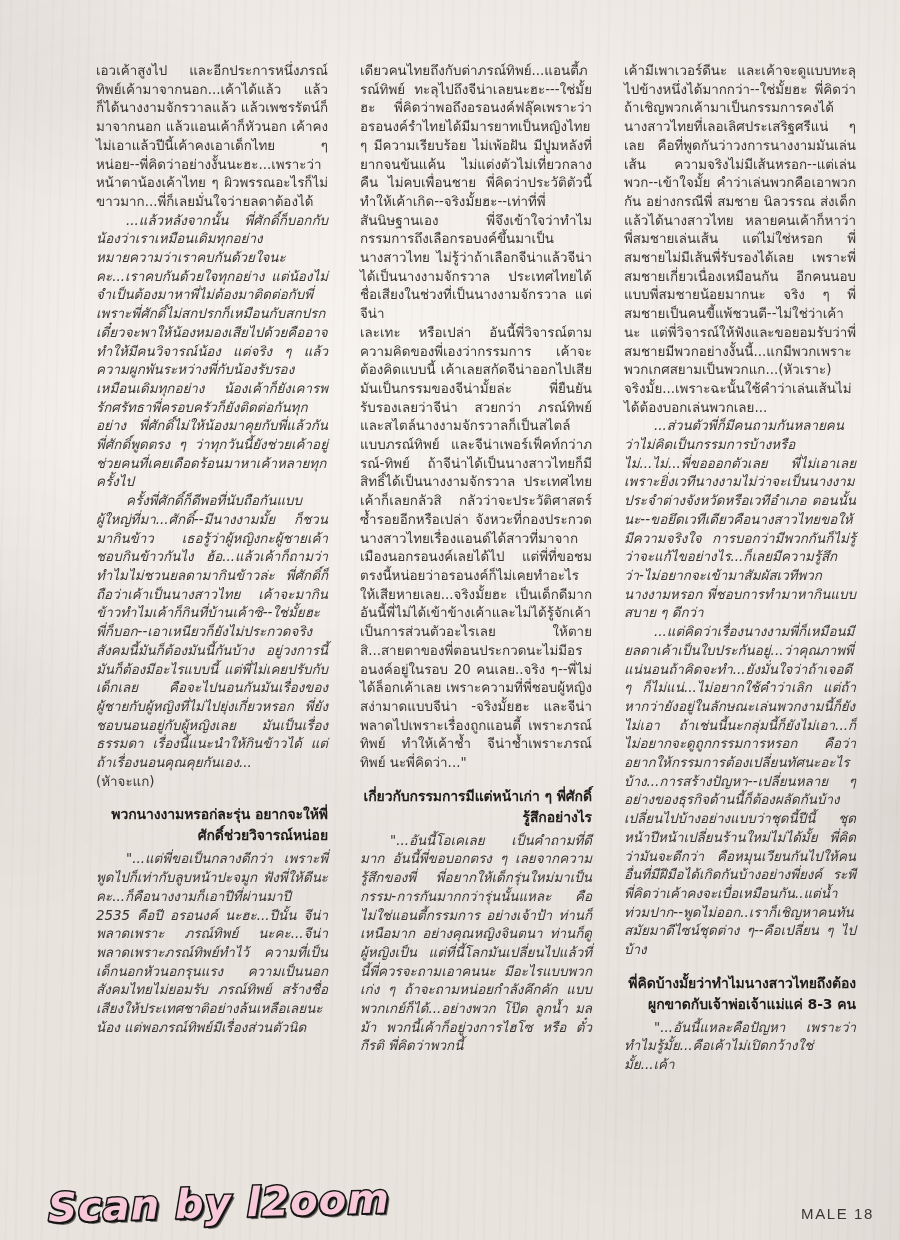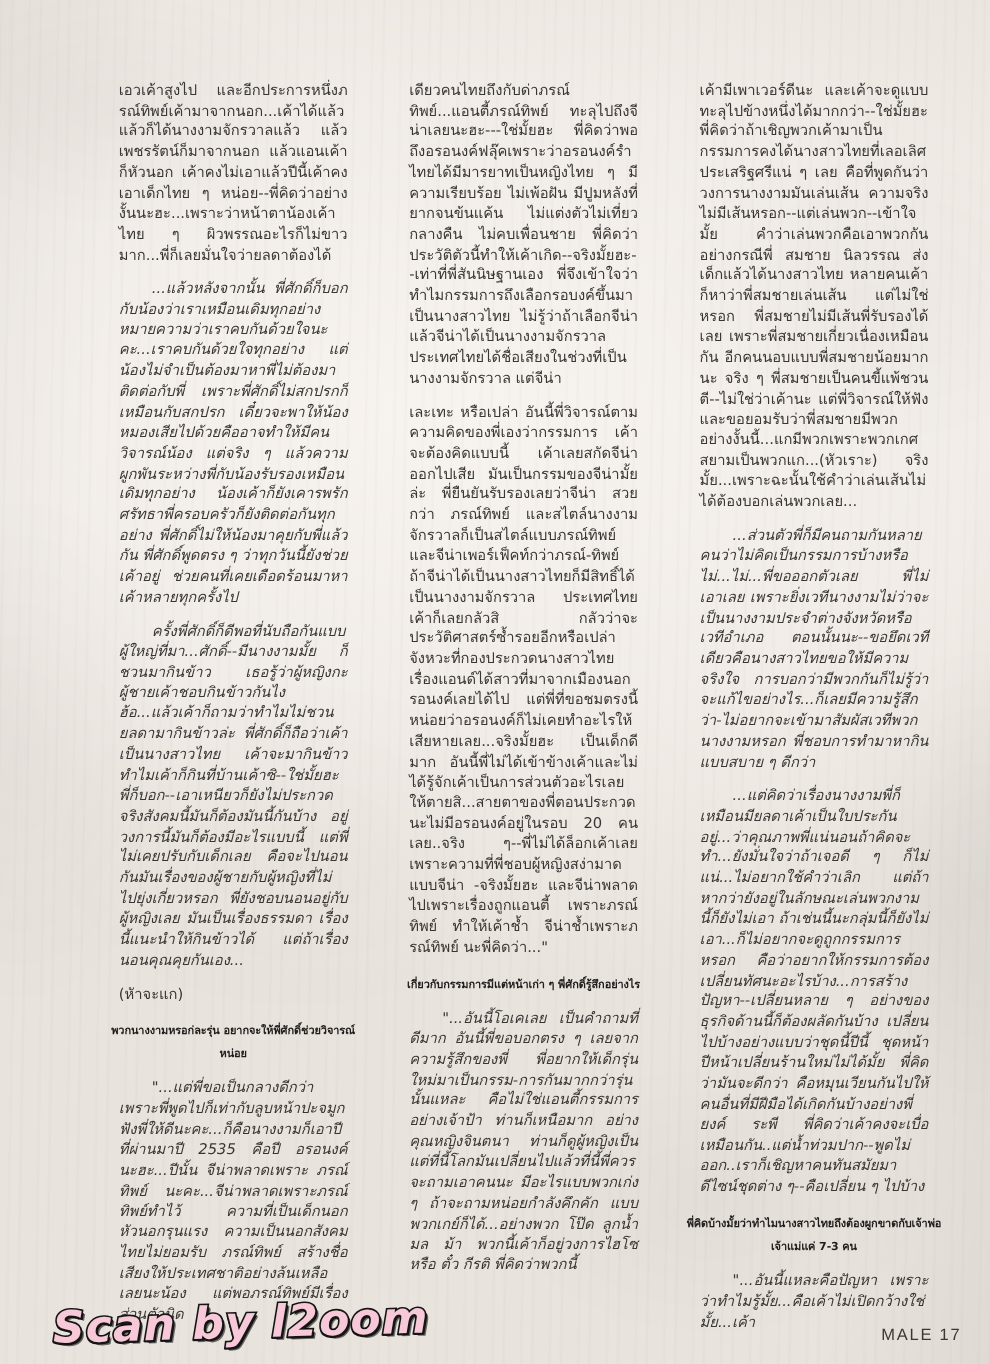--- a/index.html
+++ b/index.html
@@ -47,37 +47,37 @@
     width: 762px;
     height: 1100px;
     display: flex;
     gap: 32px;
   }
   .col {
     width: 232px;
     flex: 0 0 232px;
   }
   p.para {
-    margin: 12px;
+    margin: 0;
     font-size: 13.4px;
     line-height: 18.7px;
     text-align: justify;
     text-justify: inter-word;
     color: #2b2927;
     word-break: break-word;
     opacity: 0.93;
   }
   p.indent { text-indent: 30px; font-style: italic; }
   h2.subhead {
     margin: 13px 0 4px 0;
-    font-size: 10px;
+    font-size: 14px;
     line-height: 21px;
     font-weight: bold;
     color: #1f1d1c;
-    text-align: center;
+    text-align: right;
     letter-spacing: -0.1px;
   }
 
   
   .watermark {
     position: absolute;
     left: 48px;
     bottom: 14px;
     font-family: "DejaVu Sans", "Liberation Sans", sans-serif;
     font-size: 40px;
@@ -126,22 +126,22 @@
       <p class="para">เดียวคนไทยถึงกับด่าภรณ์ทิพย์...แอนตี้ภรณ์ทิพย์ ทะลุไปถึงจีน่าเลยนะฮะ---ใช่มั้ยฮะ พี่คิดว่าพอถึงอรอนงค์ฟลุ๊คเพราะว่าอรอนงค์รำไทยได้มีมารยาทเป็นหญิงไทย ๆ มีความเรียบร้อย ไม่เพ้อฝัน มีปูมหลังที่ยากจนข้นแค้น ไม่แต่งตัวไม่เที่ยวกลางคืน ไม่คบเพื่อนชาย พี่คิดว่าประวัติตัวนี้ทำให้เค้าเกิด--จริงมั้ยฮะ--เท่าที่พี่สันนิษฐานเอง พี่จึงเข้าใจว่าทำไมกรรมการถึงเลือกรอบงค์ขึ้นมาเป็นนางสาวไทย ไม่รู้ว่าถ้าเลือกจีน่าแล้วจีน่าได้เป็นนางงามจักรวาล ประเทศไทยได้ชื่อเสียงในช่วงที่เป็นนางงามจักรวาล แต่จีน่า</p>
       <p class="para">เละเทะ หรือเปล่า อันนี้พี่วิจารณ์ตามความคิดของพี่เองว่ากรรมการ เค้าจะต้องคิดแบบนี้ เค้าเลยสกัดจีน่าออกไปเสีย มันเป็นกรรมของจีน่ามั้ยล่ะ พี่ยืนยันรับรองเลยว่าจีน่า สวยกว่า ภรณ์ทิพย์ และสไตล์นางงามจักรวาลก็เป็นสไตล์แบบภรณ์ทิพย์ และจีน่าเพอร์เฟ็คท์กว่าภรณ์-ทิพย์ ถ้าจีน่าได้เป็นนางสาวไทยก็มีสิทธิ์ได้เป็นนางงามจักรวาล ประเทศไทยเค้าก็เลยกลัวสิ กลัวว่าจะประวัติศาสตร์ซ้ำรอยอีกหรือเปล่า จังหวะที่กองประกวดนางสาวไทยเรื่องแอนด์ได้สาวที่มาจากเมืองนอกรอนงค์เลยได้ไป แต่พี่ที่ขอชมตรงนี้หน่อยว่าอรอนงค์ก็ไม่เคยทำอะไรให้เสียหายเลย...จริงมั้ยฮะ เป็นเด็กดีมาก อันนี้พี่ไม่ได้เข้าข้างเค้าและไม่ได้รู้จักเค้าเป็นการส่วนตัวอะไรเลย ให้ตายสิ...สายตาของพี่ตอนประกวดนะไม่มีอรอนงค์อยู่ในรอบ 20 คนเลย..จริง ๆ--พี่ไม่ได้ล็อกเค้าเลย เพราะความที่พี่ชอบผู้หญิงสง่ามาดแบบจีน่า -จริงมั้ยฮะ และจีน่าพลาดไปเพราะเรื่องถูกแอนตี้ เพราะภรณ์ทิพย์ ทำให้เค้าช้ำ จีน่าช้ำเพราะภรณ์ทิพย์ นะพี่คิดว่า..."</p>
       <h2 class="subhead">เกี่ยวกับกรรมการมีแต่หน้าเก่า ๆ พี่ศักดิ์รู้สึกอย่างไร</h2>
       <p class="para indent">"...อันนี้โอเคเลย เป็นคำถามที่ดีมาก อันนี้พี่ขอบอกตรง ๆ เลยจากความรู้สึกของพี่ พี่อยากให้เด็กรุ่นใหม่มาเป็นกรรม-การกันมากกว่ารุ่นนั้นแหละ คือไม่ใช่แอนตี้กรรมการ อย่างเจ้าป้า ท่านก็เหนือมาก อย่างคุณหญิงจินตนา ท่านก็ดูผู้หญิงเป็น แต่ที่นี้โลกมันเปลี่ยนไปแล้วที่นี้พี่ควรจะถามเอาคนนะ มีอะไรแบบพวกเก่ง ๆ ถ้าจะถามหน่อยกำลังคึกคัก แบบพวกเกย์ก็ได้...อย่างพวก โป๊ด ลูกน้ำ มล ม้า พวกนี้เค้าก็อยู่วงการไฮโซ หรือ ตั๋ว กีรติ พี่คิดว่าพวกนี้</p>
     </div>
 
     <div class="col">
       <p class="para">เค้ามีเพาเวอร์ดีนะ และเค้าจะดูแบบทะลุไปข้างหนึ่งได้มากกว่า--ใช่มั้ยฮะ พี่คิดว่าถ้าเชิญพวกเค้ามาเป็นกรรมการคงได้นางสาวไทยที่เลอเลิศประเสริฐศรีแน่ ๆ เลย คือที่พูดกันว่าวงการนางงามมันเล่นเส้น ความจริงไม่มีเส้นหรอก--แต่เล่นพวก--เข้าใจมั้ย คำว่าเล่นพวกคือเอาพวกกัน อย่างกรณีพี่ สมชาย นิลวรรณ ส่งเด็กแล้วได้นางสาวไทย หลายคนเค้าก็หาว่าพี่สมชายเล่นเส้น แต่ไม่ใช่หรอก พี่สมชายไม่มีเส้นพี่รับรองได้เลย เพราะพี่สมชายเกี่ยวเนื่องเหมือนกัน อีกคนนอบแบบพี่สมชายน้อยมากนะ จริง ๆ พี่สมชายเป็นคนขี้แพ้ชวนตี--ไม่ใช่ว่าเค้านะ แต่พี่วิจารณ์ให้ฟังและขอยอมรับว่าพี่สมชายมีพวกอย่างงั้นนี้...แกมีพวกเพราะพวกเกศสยามเป็นพวกแก...(หัวเราะ) จริงมั้ย...เพราะฉะนั้นใช้คำว่าเล่นเส้นไม่ได้ต้องบอกเล่นพวกเลย...</p>
       <p class="para indent">...ส่วนตัวพี่ก็มีคนถามกันหลายคนว่าไม่คิดเป็นกรรมการบ้างหรือ ไม่...ไม่...พี่ขอออกตัวเลย พี่ไม่เอาเลย เพราะยิ่งเวทีนางงามไม่ว่าจะเป็นนางงามประจำต่างจังหวัดหรือเวทีอำเภอ ตอนนั้นนะ--ขอยึดเวทีเดียวคือนางสาวไทยขอให้มีความจริงใจ การบอกว่ามีพวกกันก็ไม่รู้ว่าจะแก้ไขอย่างไร...ก็เลยมีความรู้สึกว่า-ไม่อยากจะเข้ามาสัมผัสเวทีพวกนางงามหรอก พี่ชอบการทำมาหากินแบบสบาย ๆ ดีกว่า</p>
       <p class="para indent">...แต่คิดว่าเรื่องนางงามพี่ก็เหมือนมียลดาเค้าเป็นใบประกันอยู่...ว่าคุณภาพพี่แน่นอนถ้าคิดจะทำ...ยังมั่นใจว่าถ้าเจอดี ๆ ก็ไม่แน่...ไม่อยากใช้คำว่าเลิก แต่ถ้าหากว่ายังอยู่ในลักษณะเล่นพวกงามนี้ก็ยังไม่เอา ถ้าเช่นนี้นะกลุ่มนี้ก็ยังไม่เอา...ก็ไม่อยากจะดูถูกกรรมการหรอก คือว่าอยากให้กรรมการต้องเปลี่ยนทัศนะอะไรบ้าง...การสร้างปัญหา--เปลี่ยนหลาย ๆ อย่างของธุรกิจด้านนี้ก็ต้องผลัดกันบ้าง เปลี่ยนไปบ้างอย่างแบบว่าชุดนี้ปีนี้ ชุดหน้าปีหน้าเปลี่ยนร้านใหม่ไม่ได้มั้ย พี่คิดว่ามันจะดีกว่า คือหมุนเวียนกันไปให้คนอื่นที่มีฝีมือได้เกิดกันบ้างอย่างพี่ยงค์ ระพี พี่คิดว่าเค้าคงจะเบื่อเหมือนกัน..แต่น้ำท่วมปาก--พูดไม่ออก..เราก็เชิญหาคนทันสมัยมาดีไซน์ชุดต่าง ๆ--คือเปลี่ยน ๆ ไปบ้าง</p>
-      <h2 class="subhead">พี่คิดบ้างมั้ยว่าทำไมนางสาวไทยถึงต้องผูกขาดกับเจ้าพ่อเจ้าแม่แค่ 7-3 คน</h2>
+      <h2 class="subhead">พี่คิดบ้างมั้ยว่าทำไมนางสาวไทยถึงต้องผูกขาดกับเจ้าพ่อเจ้าแม่แค่ 8-3 คน</h2>
       <p class="para indent">"...อันนี้แหละคือปัญหา เพราะว่าทำไมรู้มั้ย...คือเค้าไม่เปิดกว้างใช่มั้ย...เค้า</p>
     </div>
 
   </div>
 
   <div class="watermark">Scan by l2oom</div>
-  <div class="footer">MALE  17</div>
+  <div class="footer">MALE  18</div>
 
 </div>
 
 </body></html>

